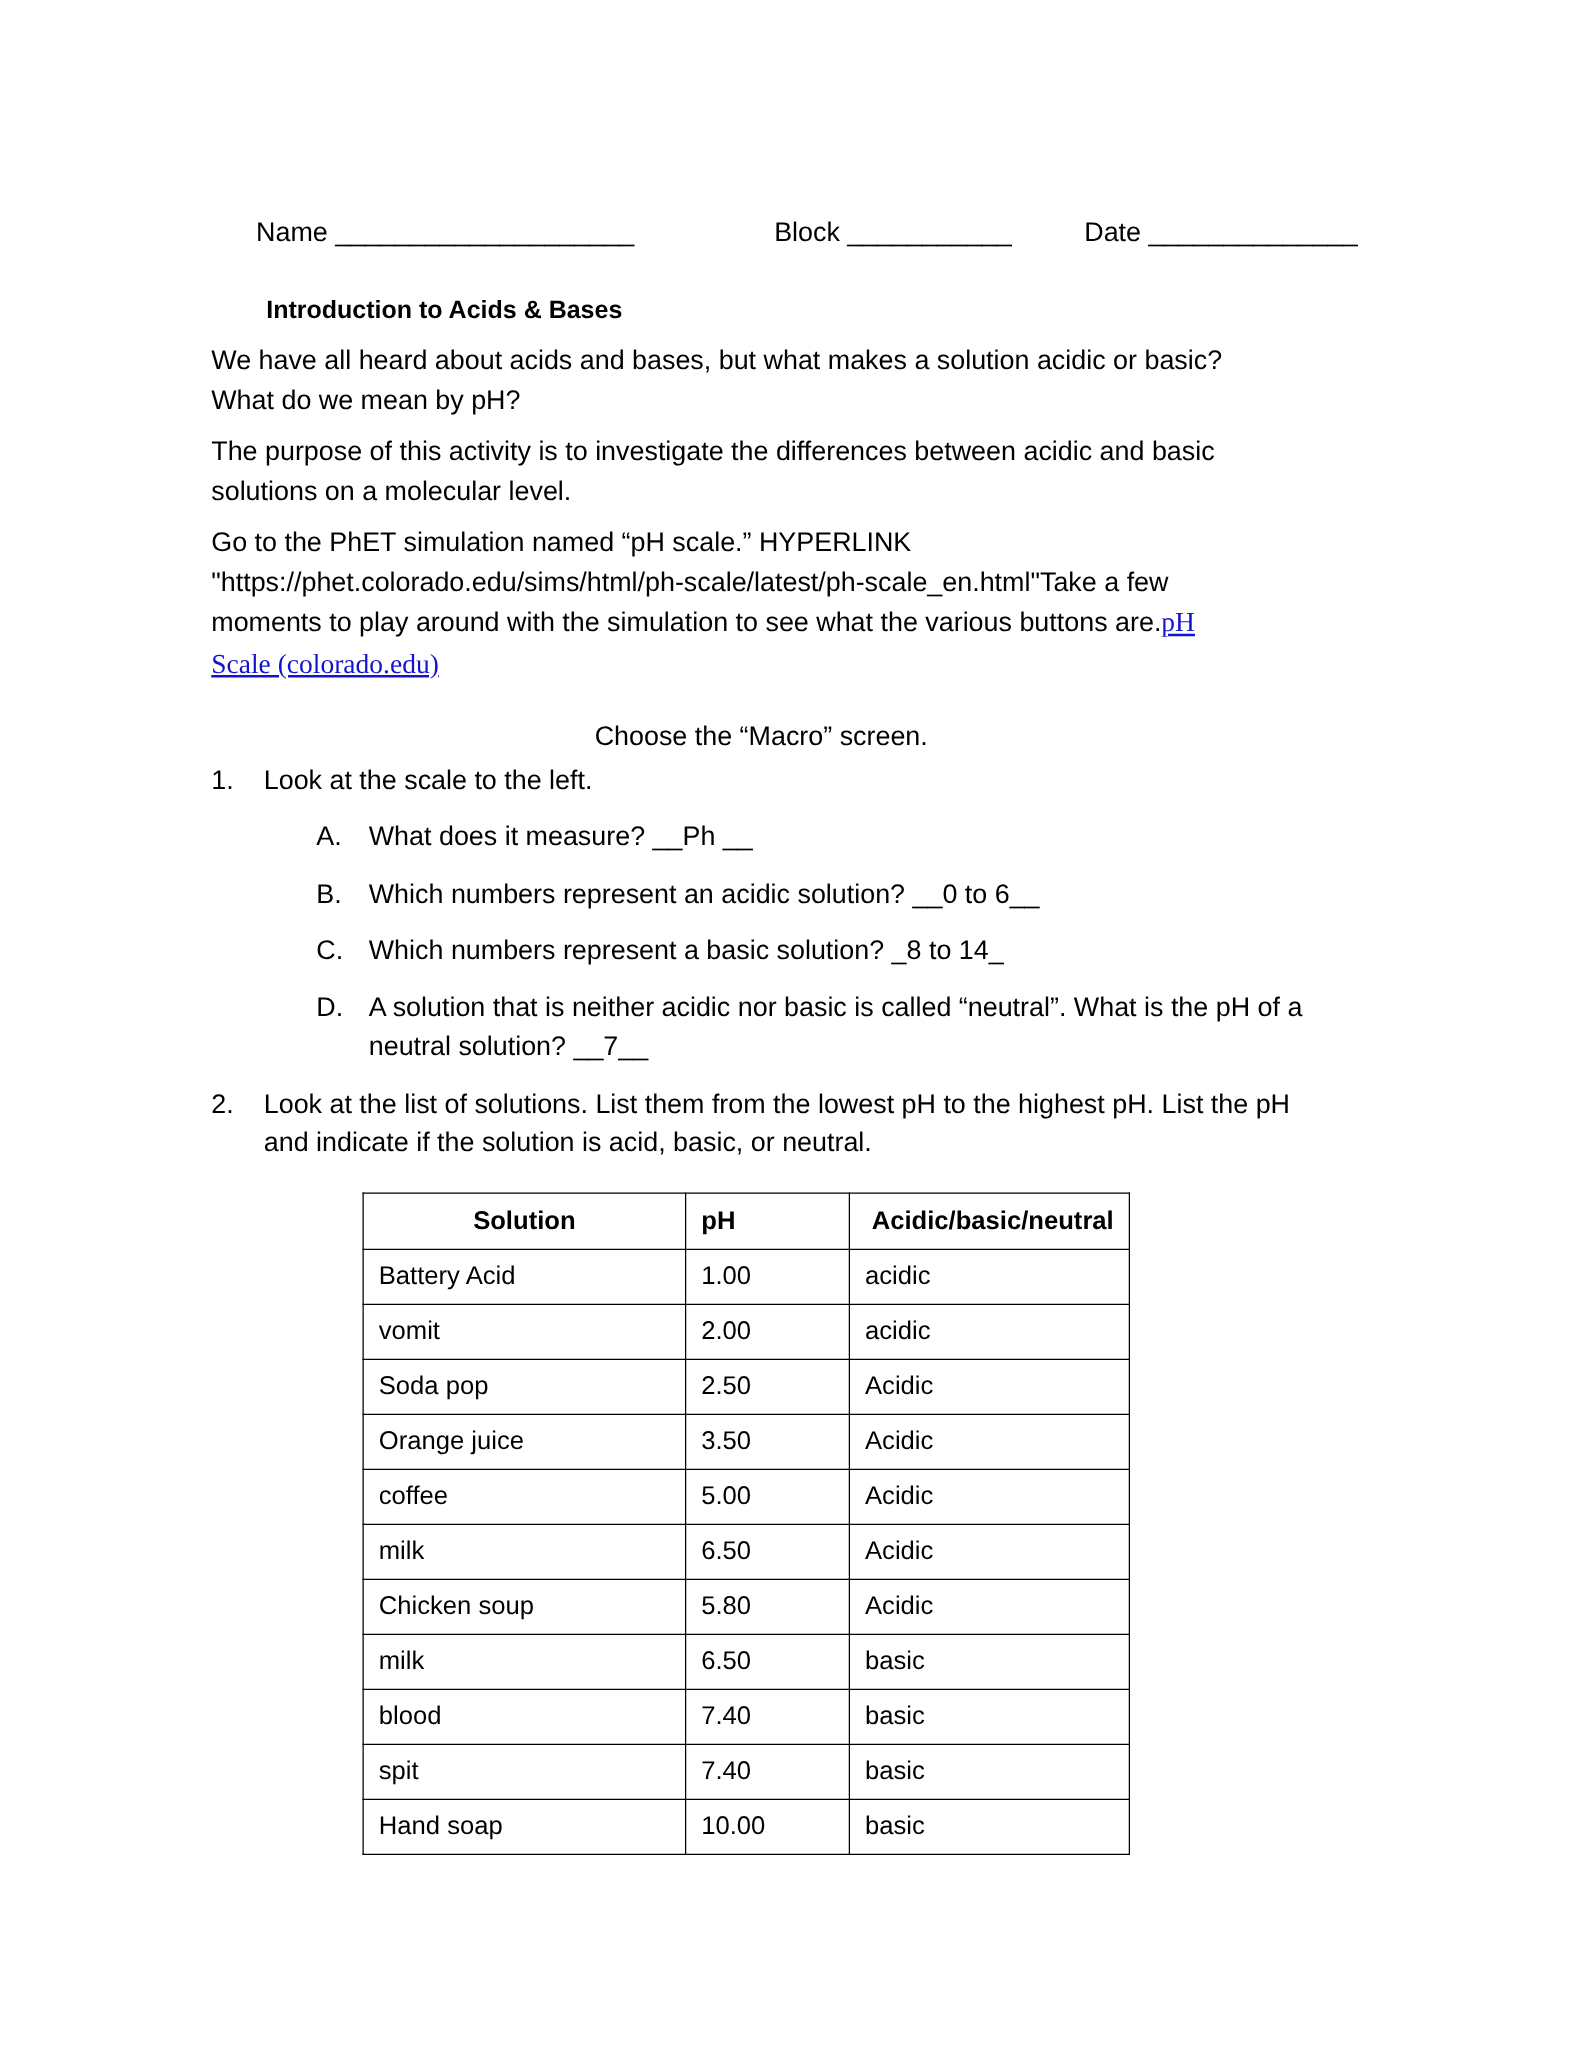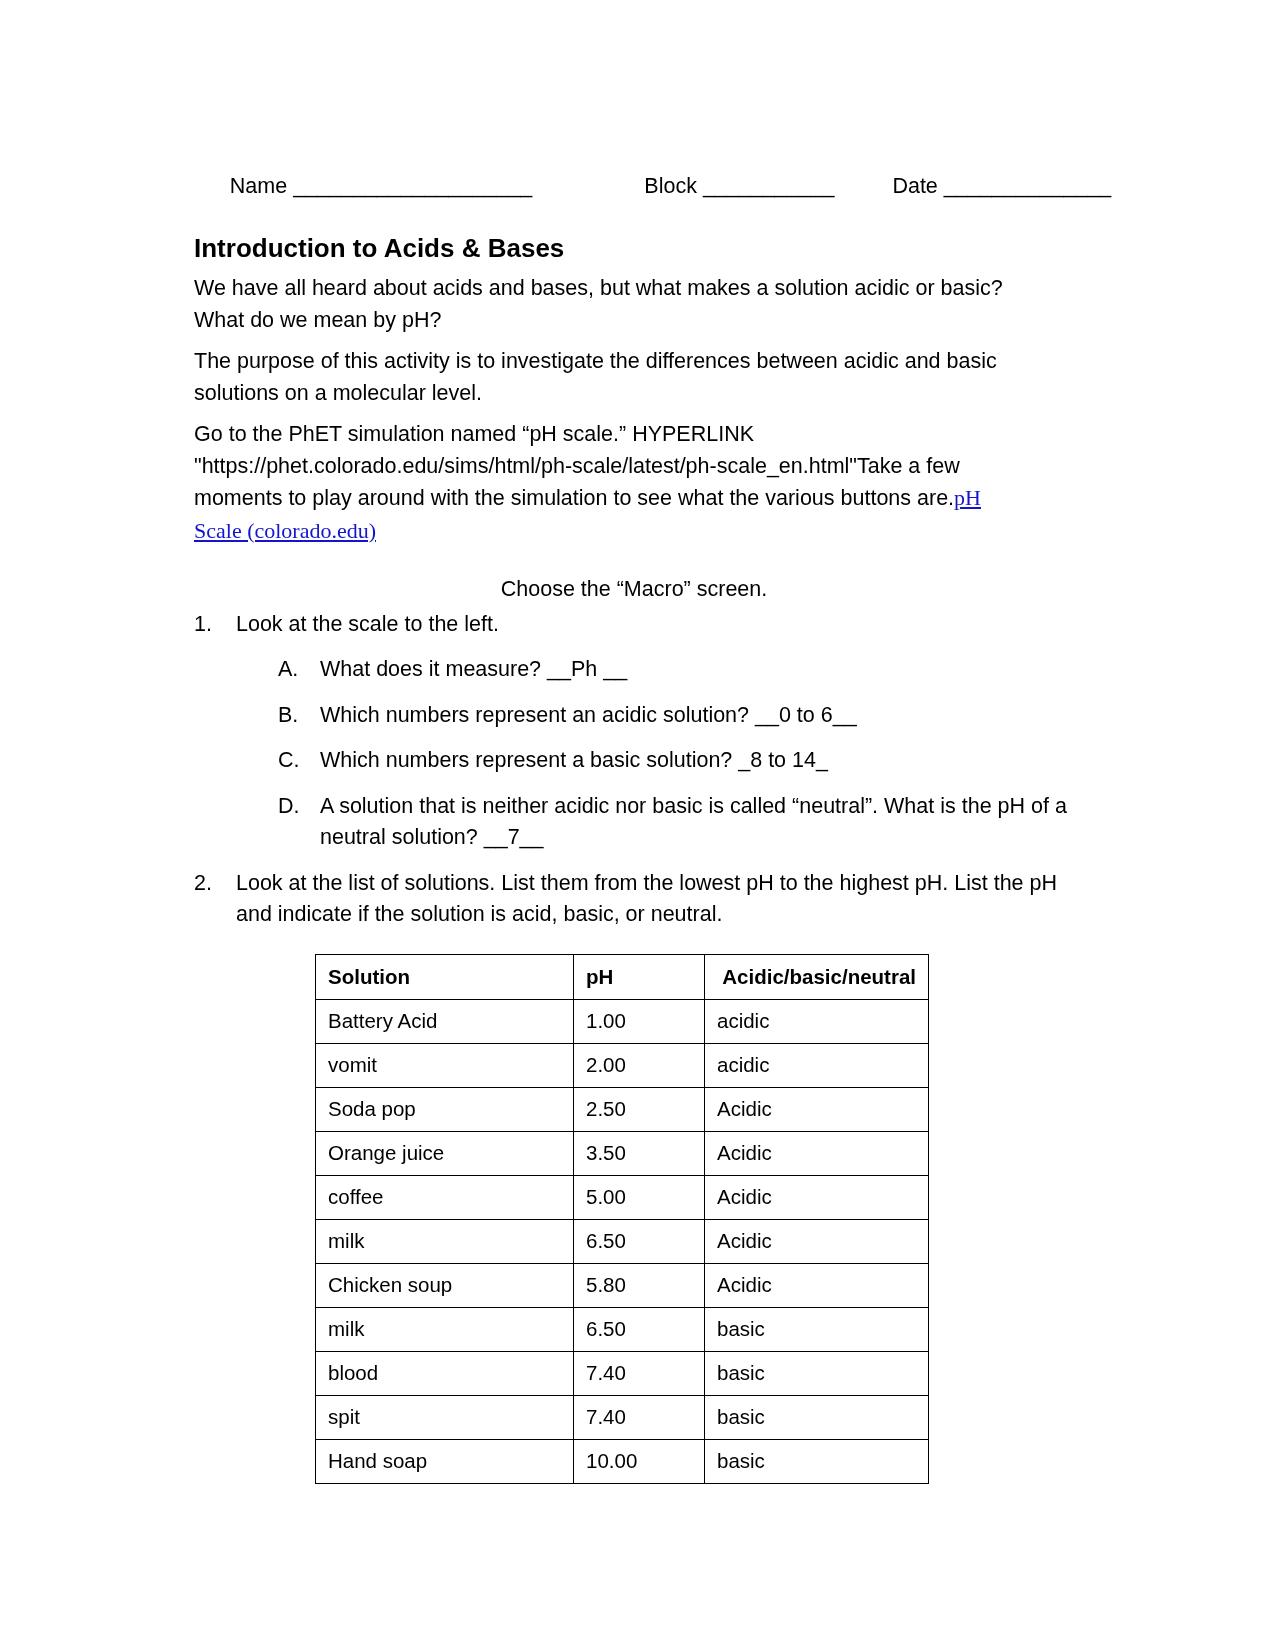--- a/index.html
+++ b/index.html
@@ -18,39 +18,40 @@
   .page {
     position: absolute;
     left: 0;
     top: 0;
     width: 1275px;
     height: 1651px;
     background: #fff;
   }
   .content {
     position: absolute;
-    left: 194px;
+    left: 169px;
     top: 140px;
     width: 880px;
   }
   .header-row {
     font-size: 21.5px;
     line-height: 31px;
     white-space: pre;
     display: block;
   }
   .hdr-name { display: inline-block; }
   .hdr-block { display: inline-block; margin-left: 112px; }
   .hdr-date  { display: inline-block; margin-left: 58px; }
 
   .doc-title {
-    font-size: 26px;
+    font-size: 20px;
     line-height: 30px;
     font-weight: bold;
     margin-top: 0px;
+    margin-left: 44px;
   }
   .para {
     font-size: 21.5px;
     line-height: 31.5px;
     margin-top: 10px;
     max-width: 830px;
   }
   .link {
     color: #1414cf;
     text-decoration: underline;
@@ -121,21 +122,21 @@
   }
   table.soln th {
     font-weight: bold;
     text-align: center;
     height: 44px;
   }
   table.soln td { text-align: left; }
   table.soln col.c1 { width: 258px; }
   table.soln col.c2 { width: 131px; }
   table.soln col.c3 { width: 224px; }
-  table.soln th.h1 { text-align: left; }
+  table.soln th.h1 { text-align: center; }
   table.soln th.h2 { text-align: left; }
   table.soln th.h3 { text-align: right; padding-left: 12px; }
 </style>
 </head>
 <body>
 
 <div class="page">
   <div class="content">
 
     <div class="header-row">

